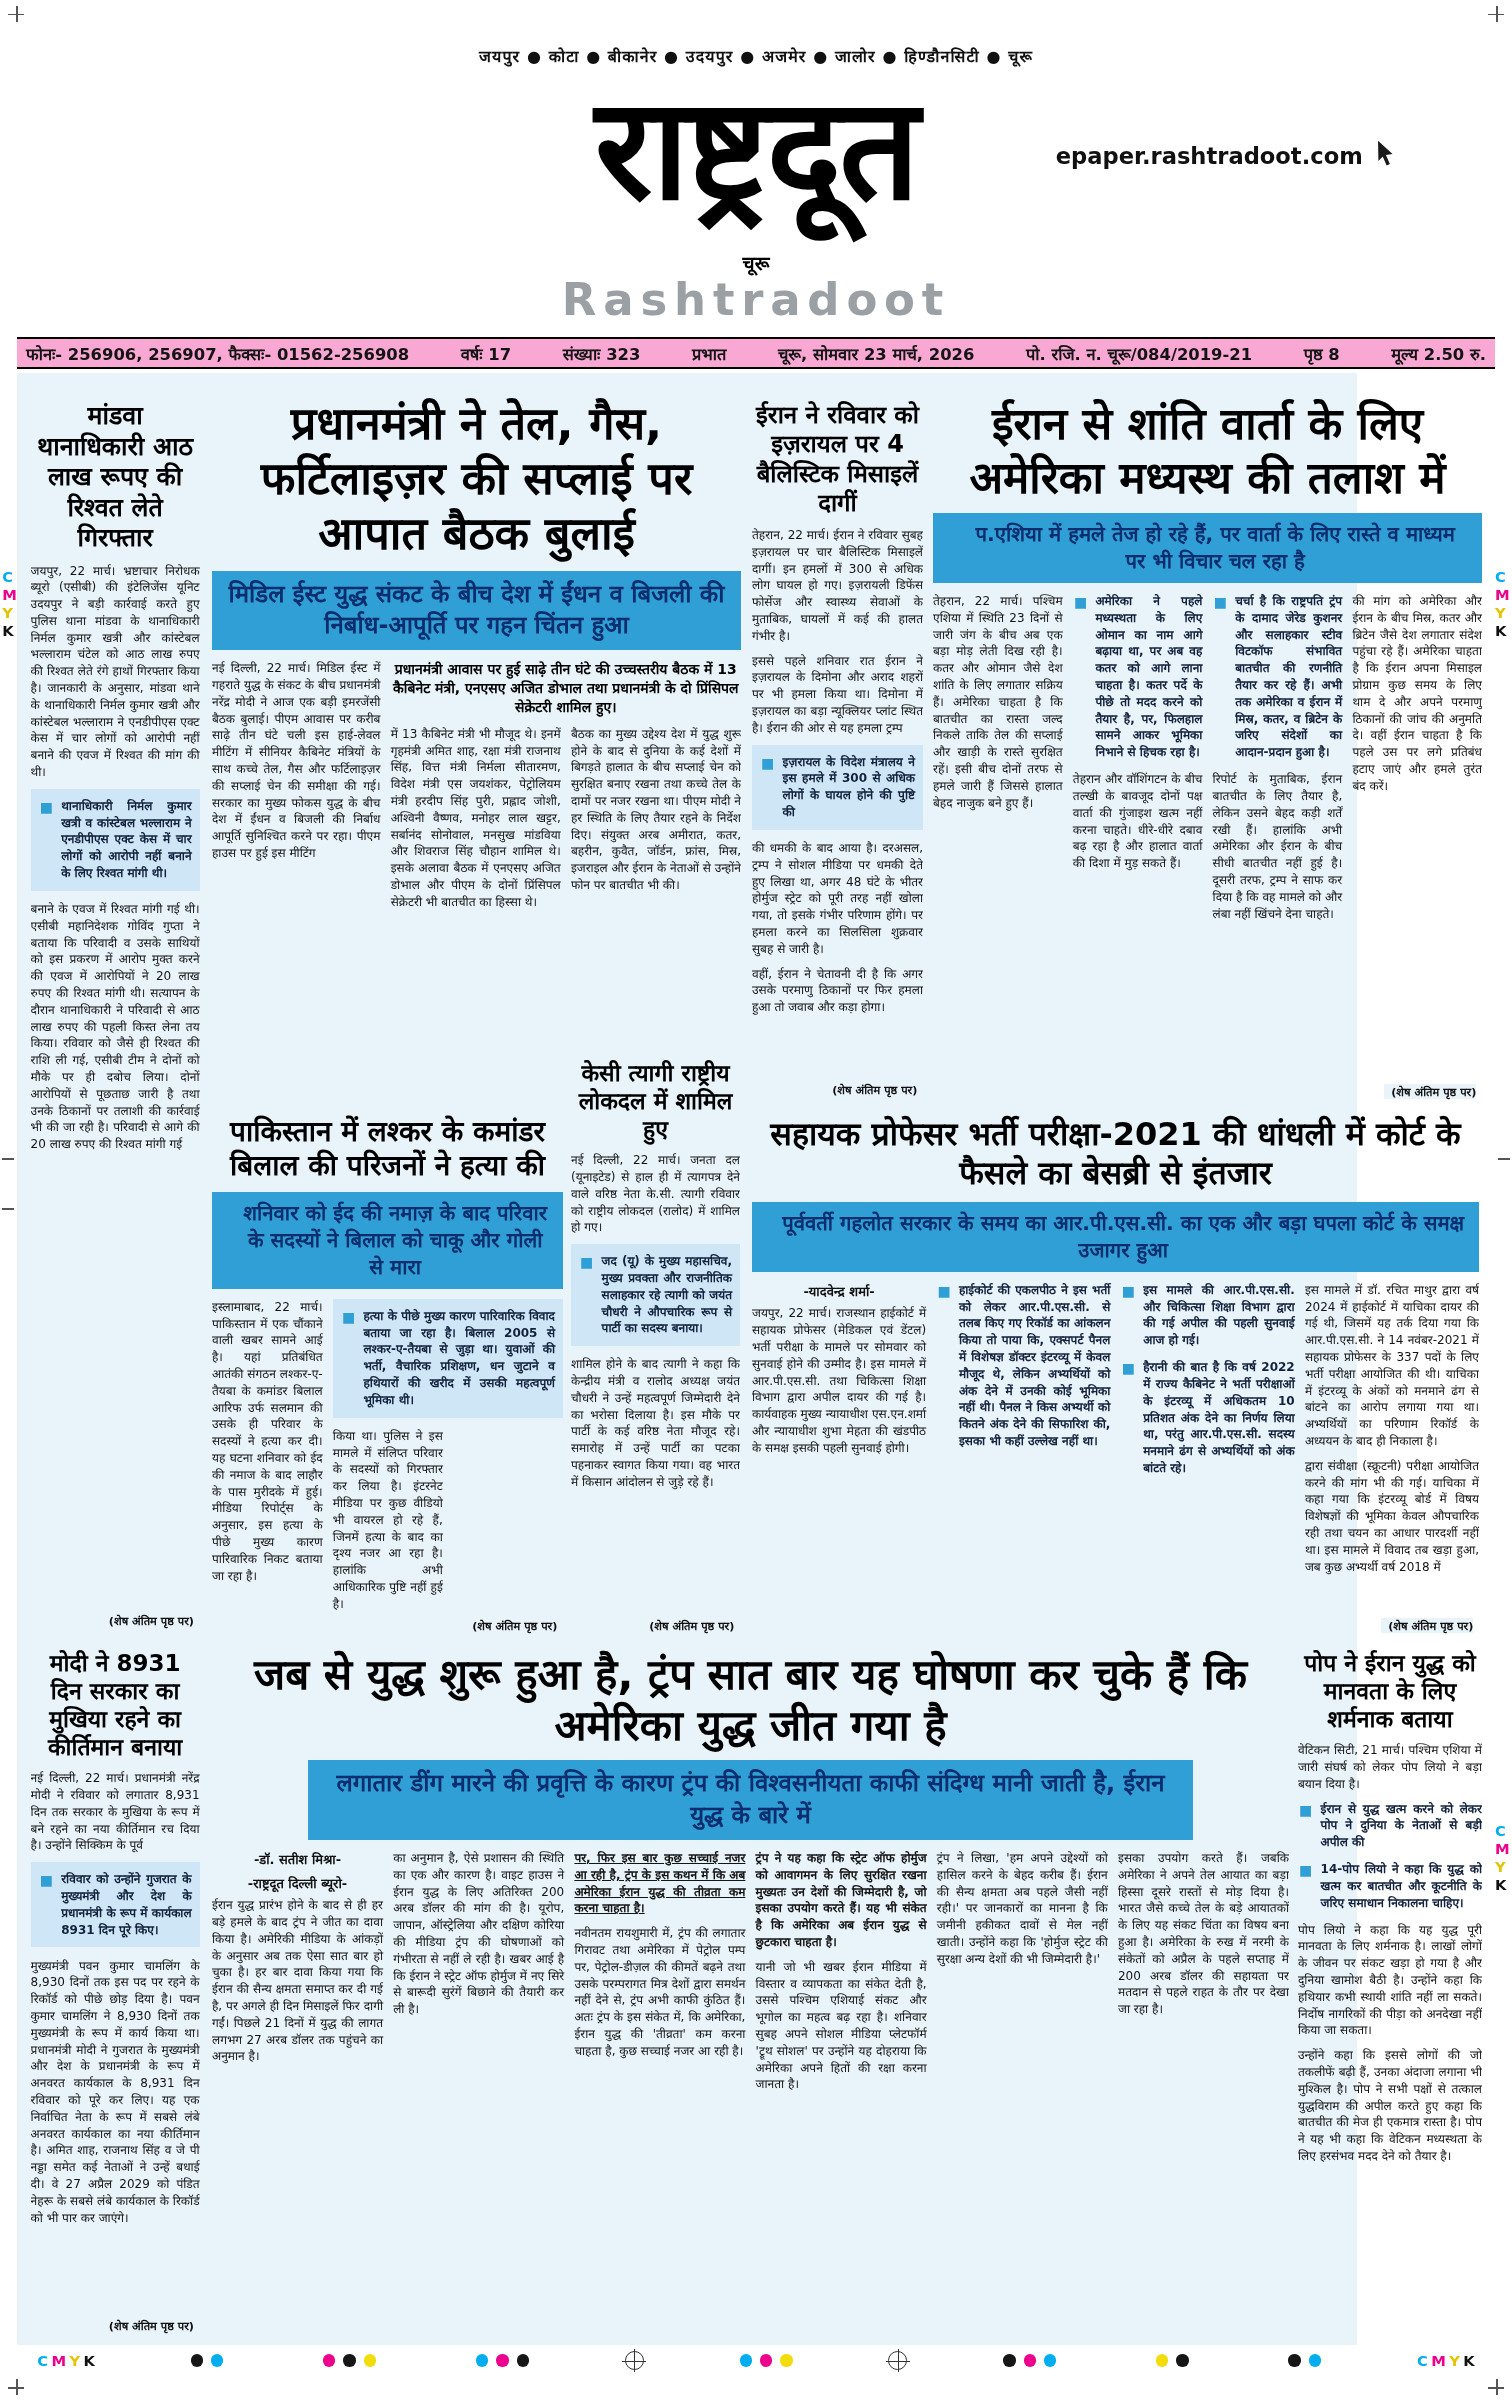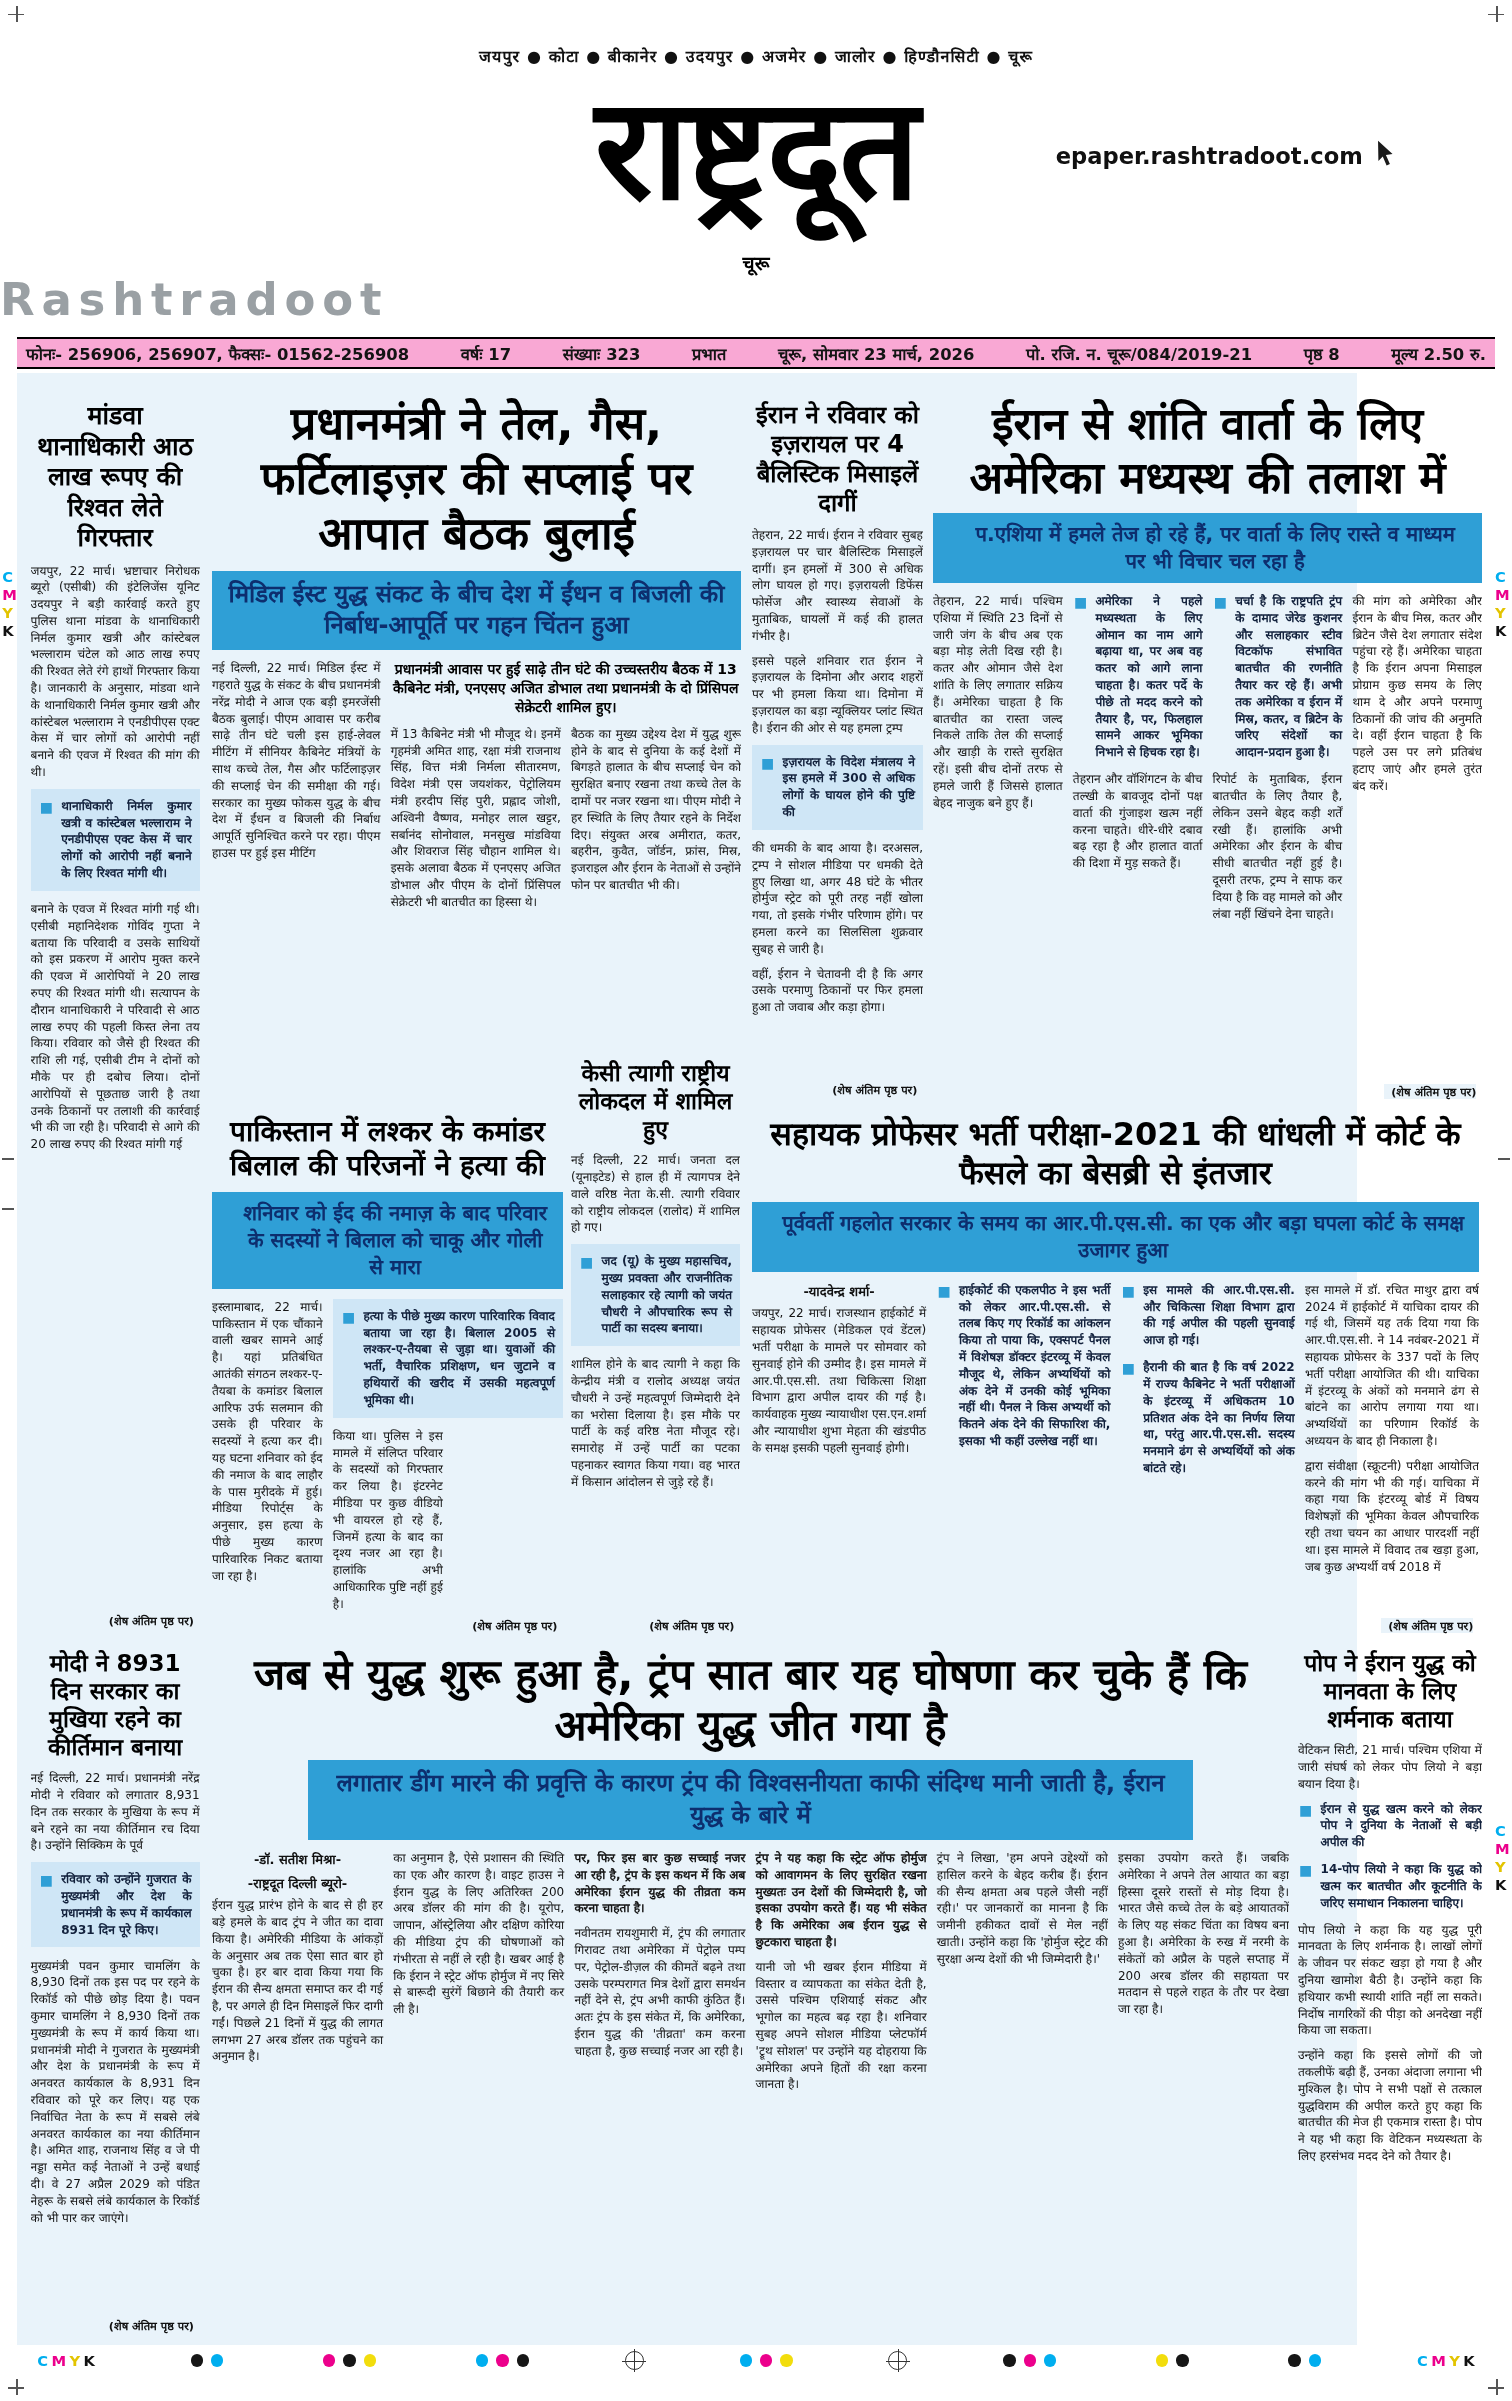--- a/index.html
+++ b/index.html
@@ -9,21 +9,21 @@
     width:1512px; height:2401px;
     font-family:"DejaVu Sans","Liberation Sans",sans-serif;
     color:#141414;
     overflow:hidden;
   }
   
   .masthead { position:absolute; top:0; left:0; width:100%; height:373px; background:#fff; }
   .cities { position:absolute; top:45px; width:100%; text-align:center; font-weight:700; font-size:16px; letter-spacing:1.1px; color:#111; }
   .logo { position:absolute; top:72px; width:100%; text-align:center; font-size:141px; font-weight:700; line-height:1.1; color:#000; letter-spacing:-2.3px; }
   .edition { position:absolute; top:250px; width:100%; text-align:center; font-size:19px; font-weight:700; color:#000; }
-  .logo-en { position:absolute; top:273px; width:100%; text-align:left; font-size:45px; font-weight:700; color:#9aa0a4; letter-spacing:6.8px; }
+  .logo-en { position:absolute; top:273px; width:100%; text-align:center; font-size:45px; font-weight:700; color:#9aa0a4; letter-spacing:6.8px; }
   .epaper { position:absolute; top:139px; right:113px; display:flex; align-items:center; gap:11.3px; font-size:22.6px; font-weight:700; color:#111; cursor:pointer; }
   
   .infobar { position:absolute; top:337px; left:17px; right:17px; height:32px;
     border-top:2.3px solid #000; border-bottom:2.3px solid #000;
     display:flex; justify-content:space-between; align-items:center;
     padding:0 9px; font-size:16.4px; font-weight:700; background:#f9a8d4; white-space:nowrap; }
   
   .content { position:absolute; top:373px; left:17px; width:1340px; height:1972px; background:#e9f3fa; }
   .art { position:absolute; overflow:hidden; }
   .hl { font-weight:700; text-align:center; color:#000; line-height:1.22; margin-bottom:9px; }
@@ -215,21 +215,21 @@
     <h2 class="hl hl-i">जब से युद्ध शुरू हुआ है, ट्रंप सात बार यह घोषणा कर चुके हैं कि अमेरिका युद्ध जीत गया है</h2>
     <div class="kicker" style="margin:0 96px 10.2px;">लगातार डींग मारने की प्रवृत्ति के कारण ट्रंप की विश्वसनीयता काफी संदिग्ध मानी जाती है, ईरान युद्ध के बारे में</div>
     <div class="cols6">
       <div>
         <p class="byline">-डॉ. सतीश मिश्रा-</p>
         <p class="byline">-राष्ट्रदूत दिल्ली ब्यूरो-</p>
         <p class="body">ईरान युद्ध प्रारंभ होने के बाद से ही हर बड़े हमले के बाद ट्रंप ने जीत का दावा किया है। अमेरिकी मीडिया के आंकड़ों के अनुसार अब तक ऐसा सात बार हो चुका है। हर बार दावा किया गया कि ईरान की सैन्य क्षमता समाप्त कर दी गई है, पर अगले ही दिन मिसाइलें फिर दागी गईं। पिछले 21 दिनों में युद्ध की लागत लगभग 27 अरब डॉलर तक पहुंचने का अनुमान है।</p>
       </div>
       <p class="body">का अनुमान है, ऐसे प्रशासन की स्थिति का एक और कारण है। वाइट हाउस ने ईरान युद्ध के लिए अतिरिक्त 200 अरब डॉलर की मांग की है। यूरोप, जापान, ऑस्ट्रेलिया और दक्षिण कोरिया की मीडिया ट्रंप की घोषणाओं को गंभीरता से नहीं ले रही है। खबर आई है कि ईरान ने स्ट्रेट ऑफ होर्मुज में नए सिरे से बारूदी सुरंगें बिछाने की तैयारी कर ली है।</p>
       <div>
-        <p class="body" style="font-weight:700;">पर, फिर इस बार कुछ सच्चाई नजर आ रही है, ट्रंप के इस कथन में कि अब अमेरिका ईरान युद्ध की तीव्रता कम करना चाहता है।</p>
+        <p class="body" style="font-weight:700;text-decoration:underline;">पर, फिर इस बार कुछ सच्चाई नजर आ रही है, ट्रंप के इस कथन में कि अब अमेरिका ईरान युद्ध की तीव्रता कम करना चाहता है।</p>
         <p class="body">नवीनतम रायशुमारी में, ट्रंप की लगातार गिरावट तथा अमेरिका में पेट्रोल पम्प पर, पेट्रोल-डीज़ल की कीमतें बढ़ने तथा उसके परम्परागत मित्र देशों द्वारा समर्थन नहीं देने से, ट्रंप अभी काफी कुंठित हैं। अतः ट्रंप के इस संकेत में, कि अमेरिका, ईरान युद्ध की 'तीव्रता' कम करना चाहता है, कुछ सच्चाई नजर आ रही है।</p>
       </div>
       <div>
         <p class="body" style="font-weight:700;">ट्रंप ने यह कहा कि स्ट्रेट ऑफ होर्मुज को आवागमन के लिए सुरक्षित रखना मुख्यतः उन देशों की जिम्मेदारी है, जो इसका उपयोग करते हैं। यह भी संकेत है कि अमेरिका अब ईरान युद्ध से छुटकारा चाहता है।</p>
         <p class="body">यानी जो भी खबर ईरान मीडिया में विस्तार व व्यापकता का संकेत देती है, उससे पश्चिम एशियाई संकट और भूगोल का महत्व बढ़ रहा है। शनिवार सुबह अपने सोशल मीडिया प्लेटफॉर्म 'ट्रूथ सोशल' पर उन्होंने यह दोहराया कि अमेरिका अपने हितों की रक्षा करना जानता है।</p>
       </div>
       <p class="body">ट्रंप ने लिखा, 'हम अपने उद्देश्यों को हासिल करने के बेहद करीब हैं। ईरान की सैन्य क्षमता अब पहले जैसी नहीं रही।' पर जानकारों का मानना है कि जमीनी हकीकत दावों से मेल नहीं खाती। उन्होंने कहा कि 'होर्मुज स्ट्रेट की सुरक्षा अन्य देशों की भी जिम्मेदारी है।'</p>
       <p class="body">इसका उपयोग करते हैं। जबकि अमेरिका ने अपने तेल आयात का बड़ा हिस्सा दूसरे रास्तों से मोड़ दिया है। भारत जैसे कच्चे तेल के बड़े आयातकों के लिए यह संकट चिंता का विषय बना हुआ है। अमेरिका के रुख में नरमी के संकेतों को अप्रैल के पहले सप्ताह में 200 अरब डॉलर की सहायता पर मतदान से पहले राहत के तौर पर देखा जा रहा है।</p>
     </div>
   </article>

